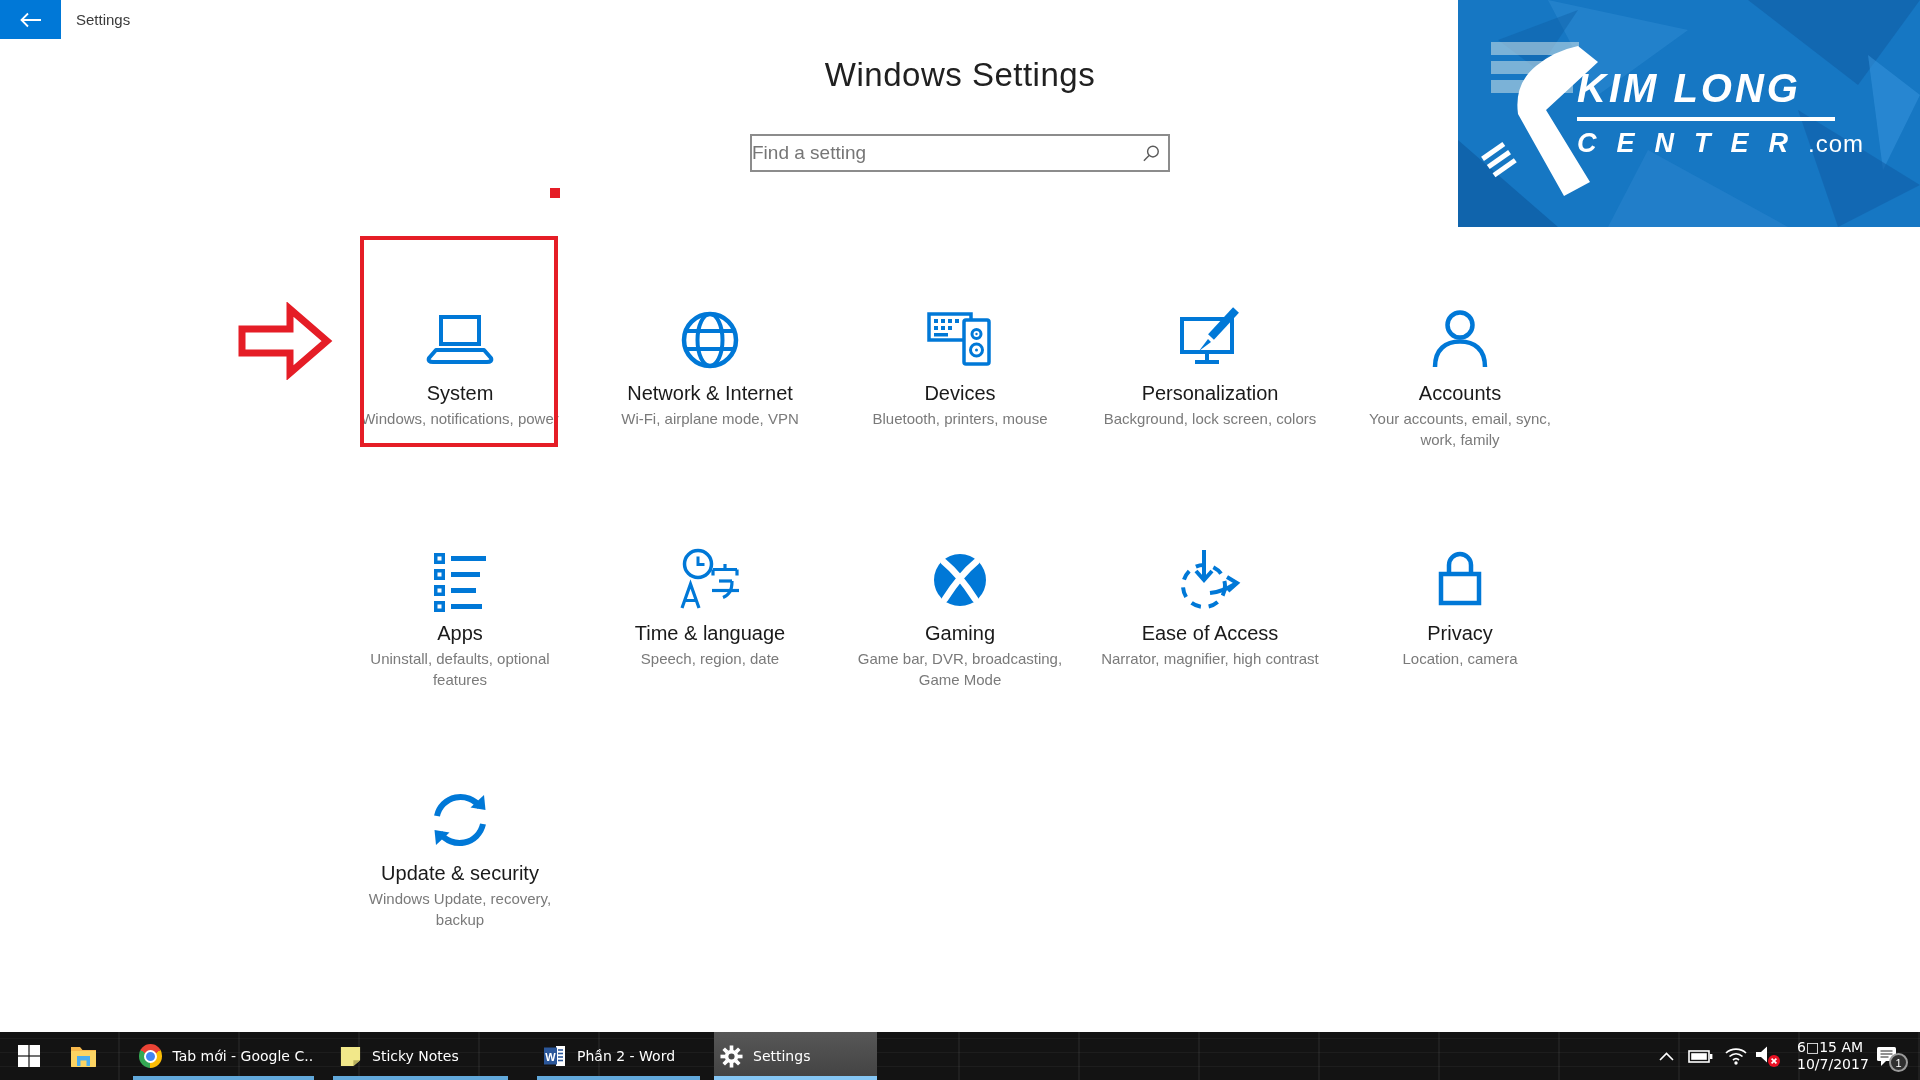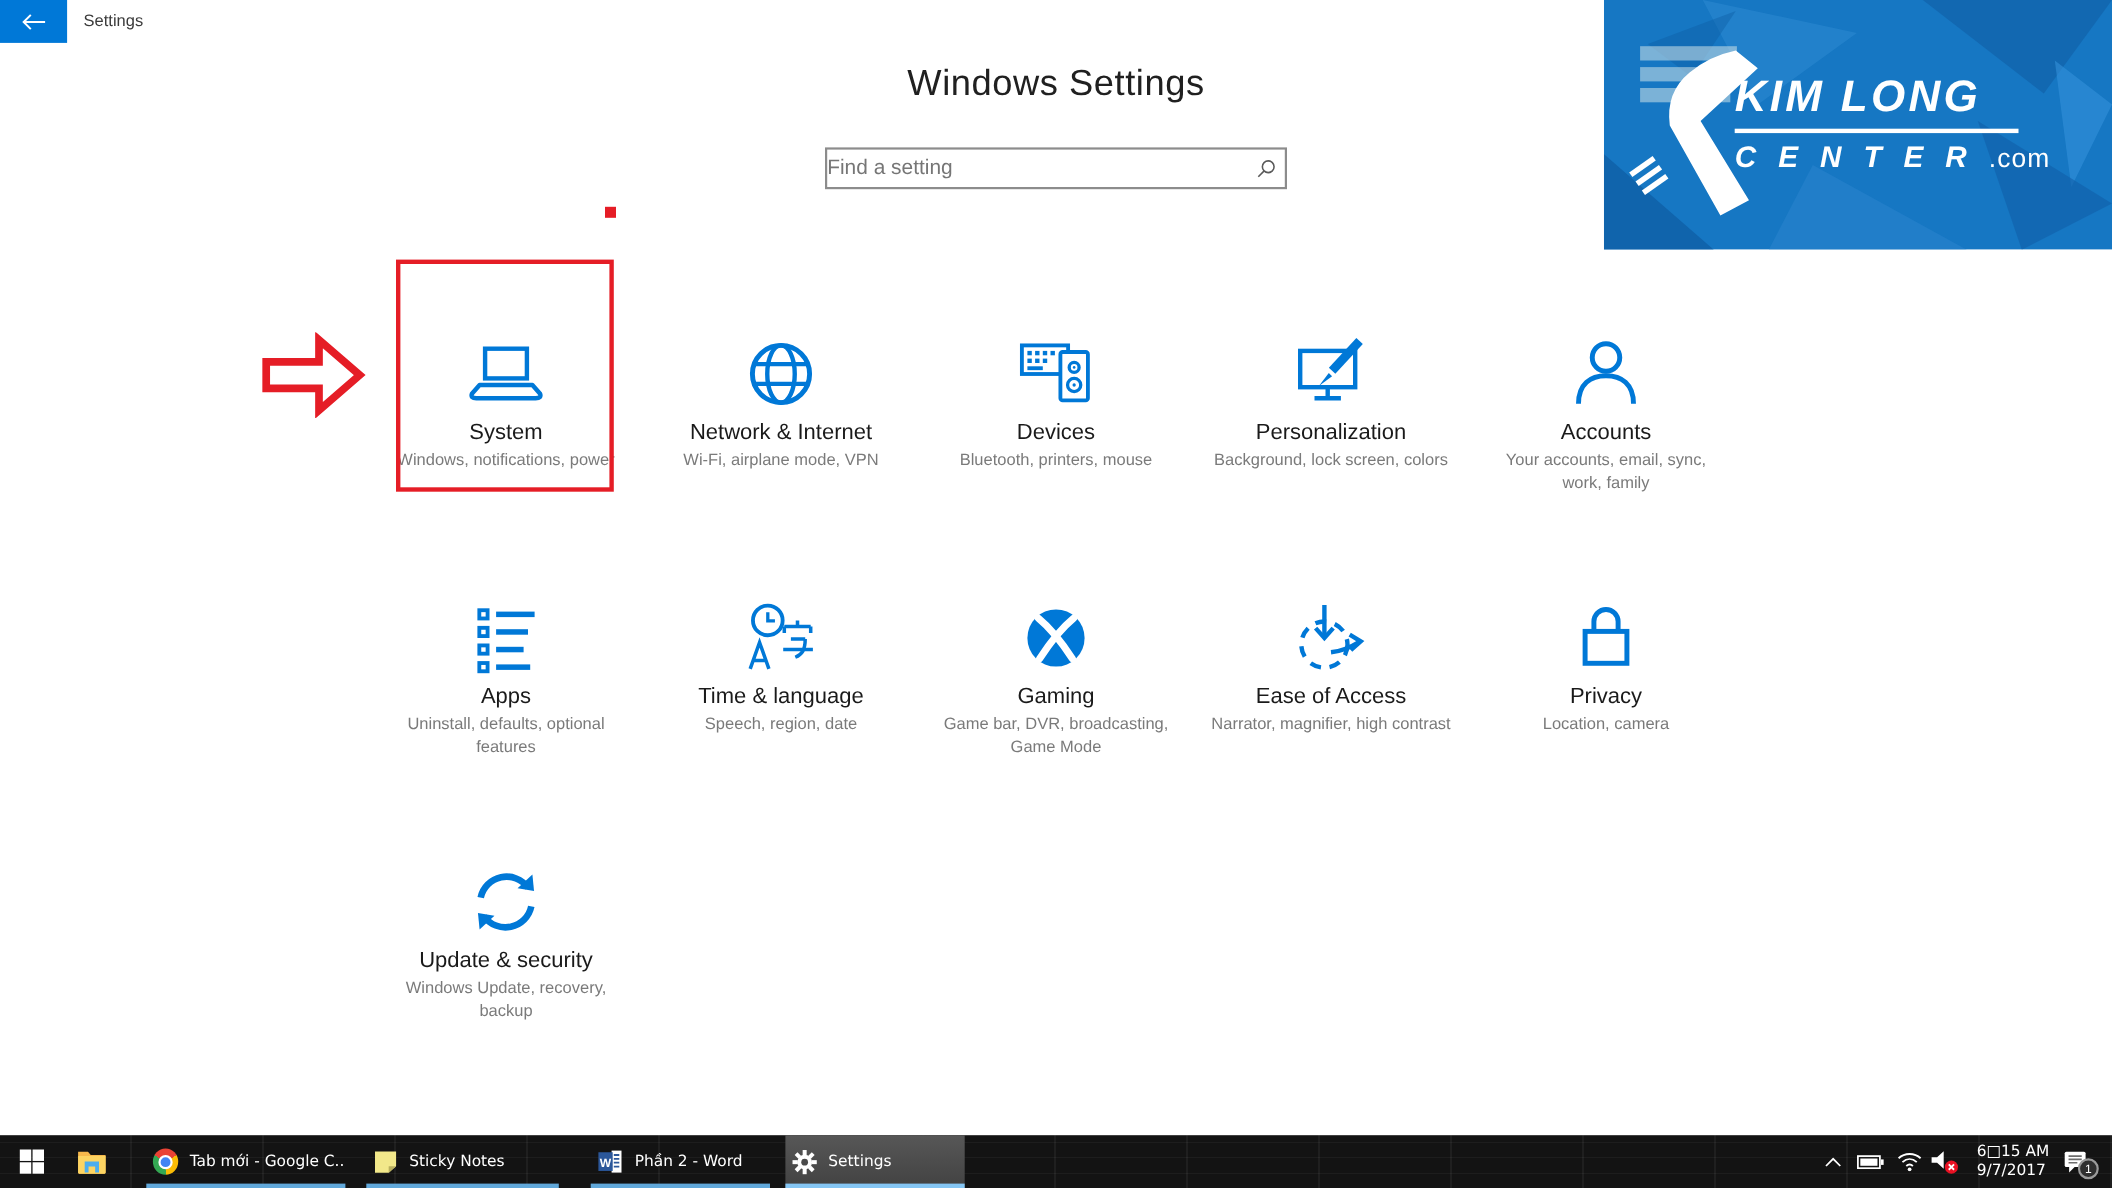--- a/index.html
+++ b/index.html
@@ -400,21 +400,21 @@
       <span class="tray-item" style="margin-right:15px;">
         <svg width="27" height="24" viewBox="0 0 27 24">
           <polygon points="1,8 6,8 12,2.5 12,18.5 6,13 1,13" fill="#fff"></polygon>
           <circle cx="19" cy="17" r="6" fill="#e81123"></circle>
           <path d="M16.6 14.6 L21.4 19.4 M21.4 14.6 L16.6 19.4" stroke="#fff" stroke-width="1.7"></path>
         </svg>
       </span>
 
       <span class="tray-clock">
         <div>6□15 AM</div>
-        <div>9/7/2017</div>
+        <div>10/7/2017</div>
       </span>
 
       <span class="tray-item">
         <svg width="25" height="24" viewBox="0 0 25 24">
           <rect x="2" y="3" width="19" height="14" rx="1.5" fill="#fff"></rect>
           <polygon points="6,17 6,22 11,17" fill="#fff"></polygon>
           <g stroke="#6d6d6d" stroke-width="1.5">
             <line x1="5.5" y1="7" x2="17.5" y2="7"></line>
             <line x1="5.5" y1="10" x2="17.5" y2="10"></line>
             <line x1="5.5" y1="13" x2="13.5" y2="13"></line>

